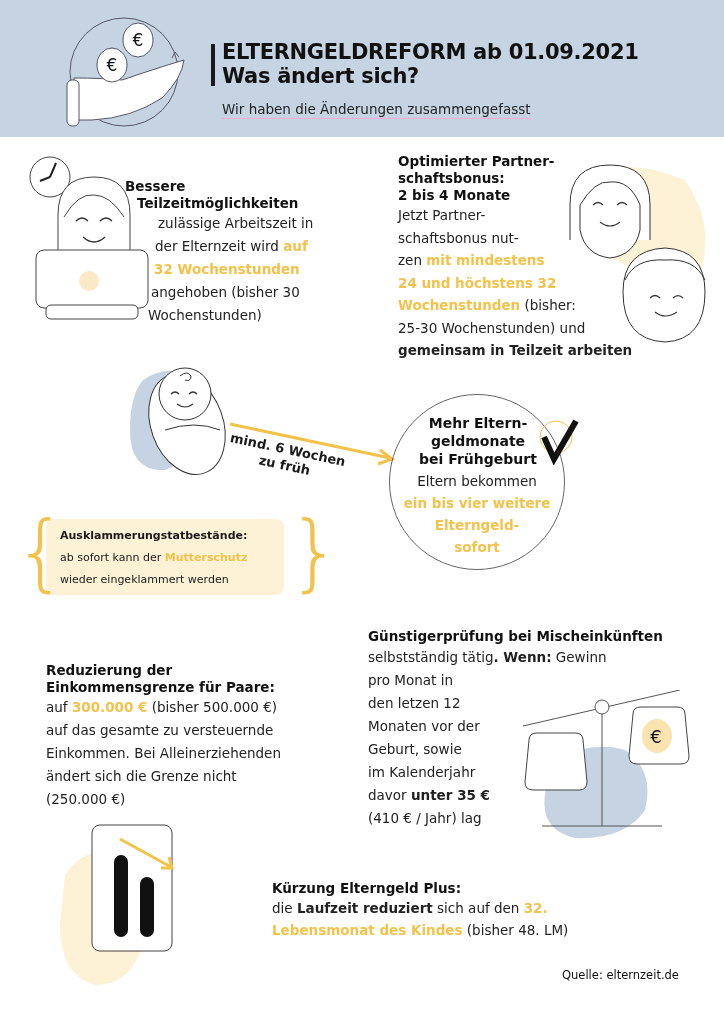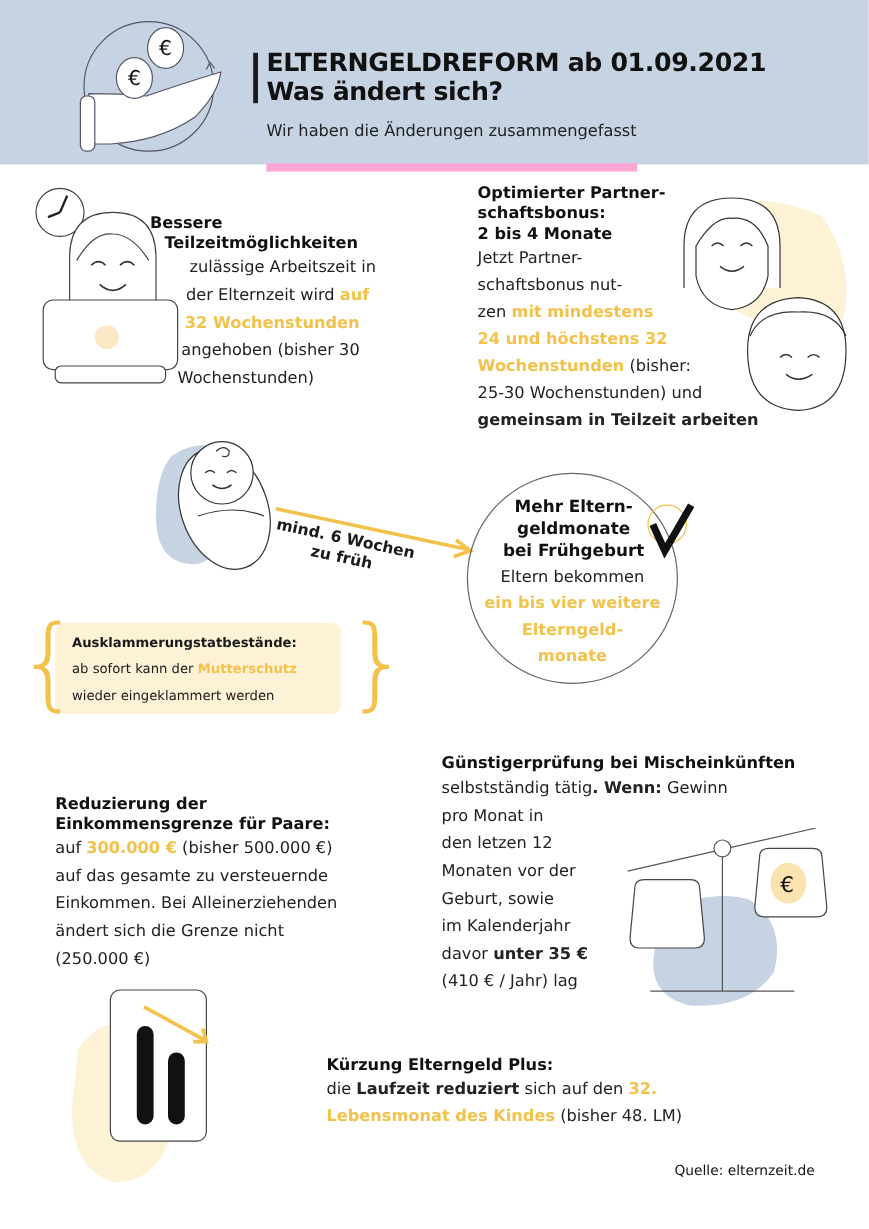--- a/index.html
+++ b/index.html
@@ -2,21 +2,21 @@
 <html><head>
   <meta charset="utf-8">
   <style>
     * { margin: 0; padding: 0; box-sizing: border-box; }
     html, body { width: 724px; height: 1024px; background: #ffffff; overflow: hidden; }
     body { position: relative; font-family: "DejaVu Sans", sans-serif; color: #1a1a1a; }
     .abs { position: absolute; }
     .header { left: 0; top: 0; width: 724px; height: 137px; background: #c5d3e2; }
     .title-bar { left: 211px; top: 44px; width: 4px; height: 42px; background: #1a1a1a; }
     .title { left: 222px; top: 40px; font-size: 21px; font-weight: bold; line-height: 24px; letter-spacing: -0.3px; color: #111; }
-    .subtitle { left: 222px; top: 101px; font-size: 13.5px; color: #222; border-bottom: 7px solid #f9a8d4; padding-bottom: 19px; }
+    .subtitle { left: 222px; top: 101px; font-size: 13.5px; color: #222; border-bottom: 1px solid #f9a8d4; padding-bottom: 1px; }
     .hd { font-weight: bold; font-size: 13.5px; line-height: 17px; color: #111; }
     .tx { font-size: 13.5px; line-height: 23px; color: #222; }
     .hl { color: #f2c24a; font-weight: bold; }
     .b { font-weight: bold; }
     .sec1-h { left: 125px; top: 178px; }
     .sec1-t { left: 148px; top: 212px; width: 200px; }
     .sec2 { left: 398px; top: 153px; width: 260px; }
     .circle { left: 389px; top: 394px; width: 176px; height: 176px; border-radius: 50%; border: 1px solid #666; }
     .circle-h { left: 398px; top: 414px; width: 160px; text-align: center; font-size: 14px; line-height: 18px; }
     .circle-t { left: 392px; top: 470px; width: 170px; text-align: center; font-size: 13.5px; line-height: 22px; }
@@ -127,21 +127,21 @@
 </svg>
 <div class="abs hd circle-h">
   <div>Mehr Eltern-</div>
   <div>geldmonate</div>
   <div>bei Frühgeburt</div>
 </div>
 <div class="abs tx circle-t">
   <div>Eltern bekommen</div>
   <div class="hl">ein bis vier weitere</div>
   <div class="hl">Elterngeld-</div>
-  <div class="hl">monate</div>
+  <div class="hl">sofort</div>
 </div>
 
 <div class="abs bracket-box"></div>
 <div class="abs brace" style="left:14px;top:510px">{</div>
 <div class="abs brace" style="left:288px;top:510px">}</div>
 <div class="abs bracket-text">
   <div class="b">Ausklammerungstatbestände:</div>
   <div><span>ab sofort kann der </span><span class="hl">Mutterschutz</span></div>
   <div>wieder eingeklammert werden</div>
 </div>

